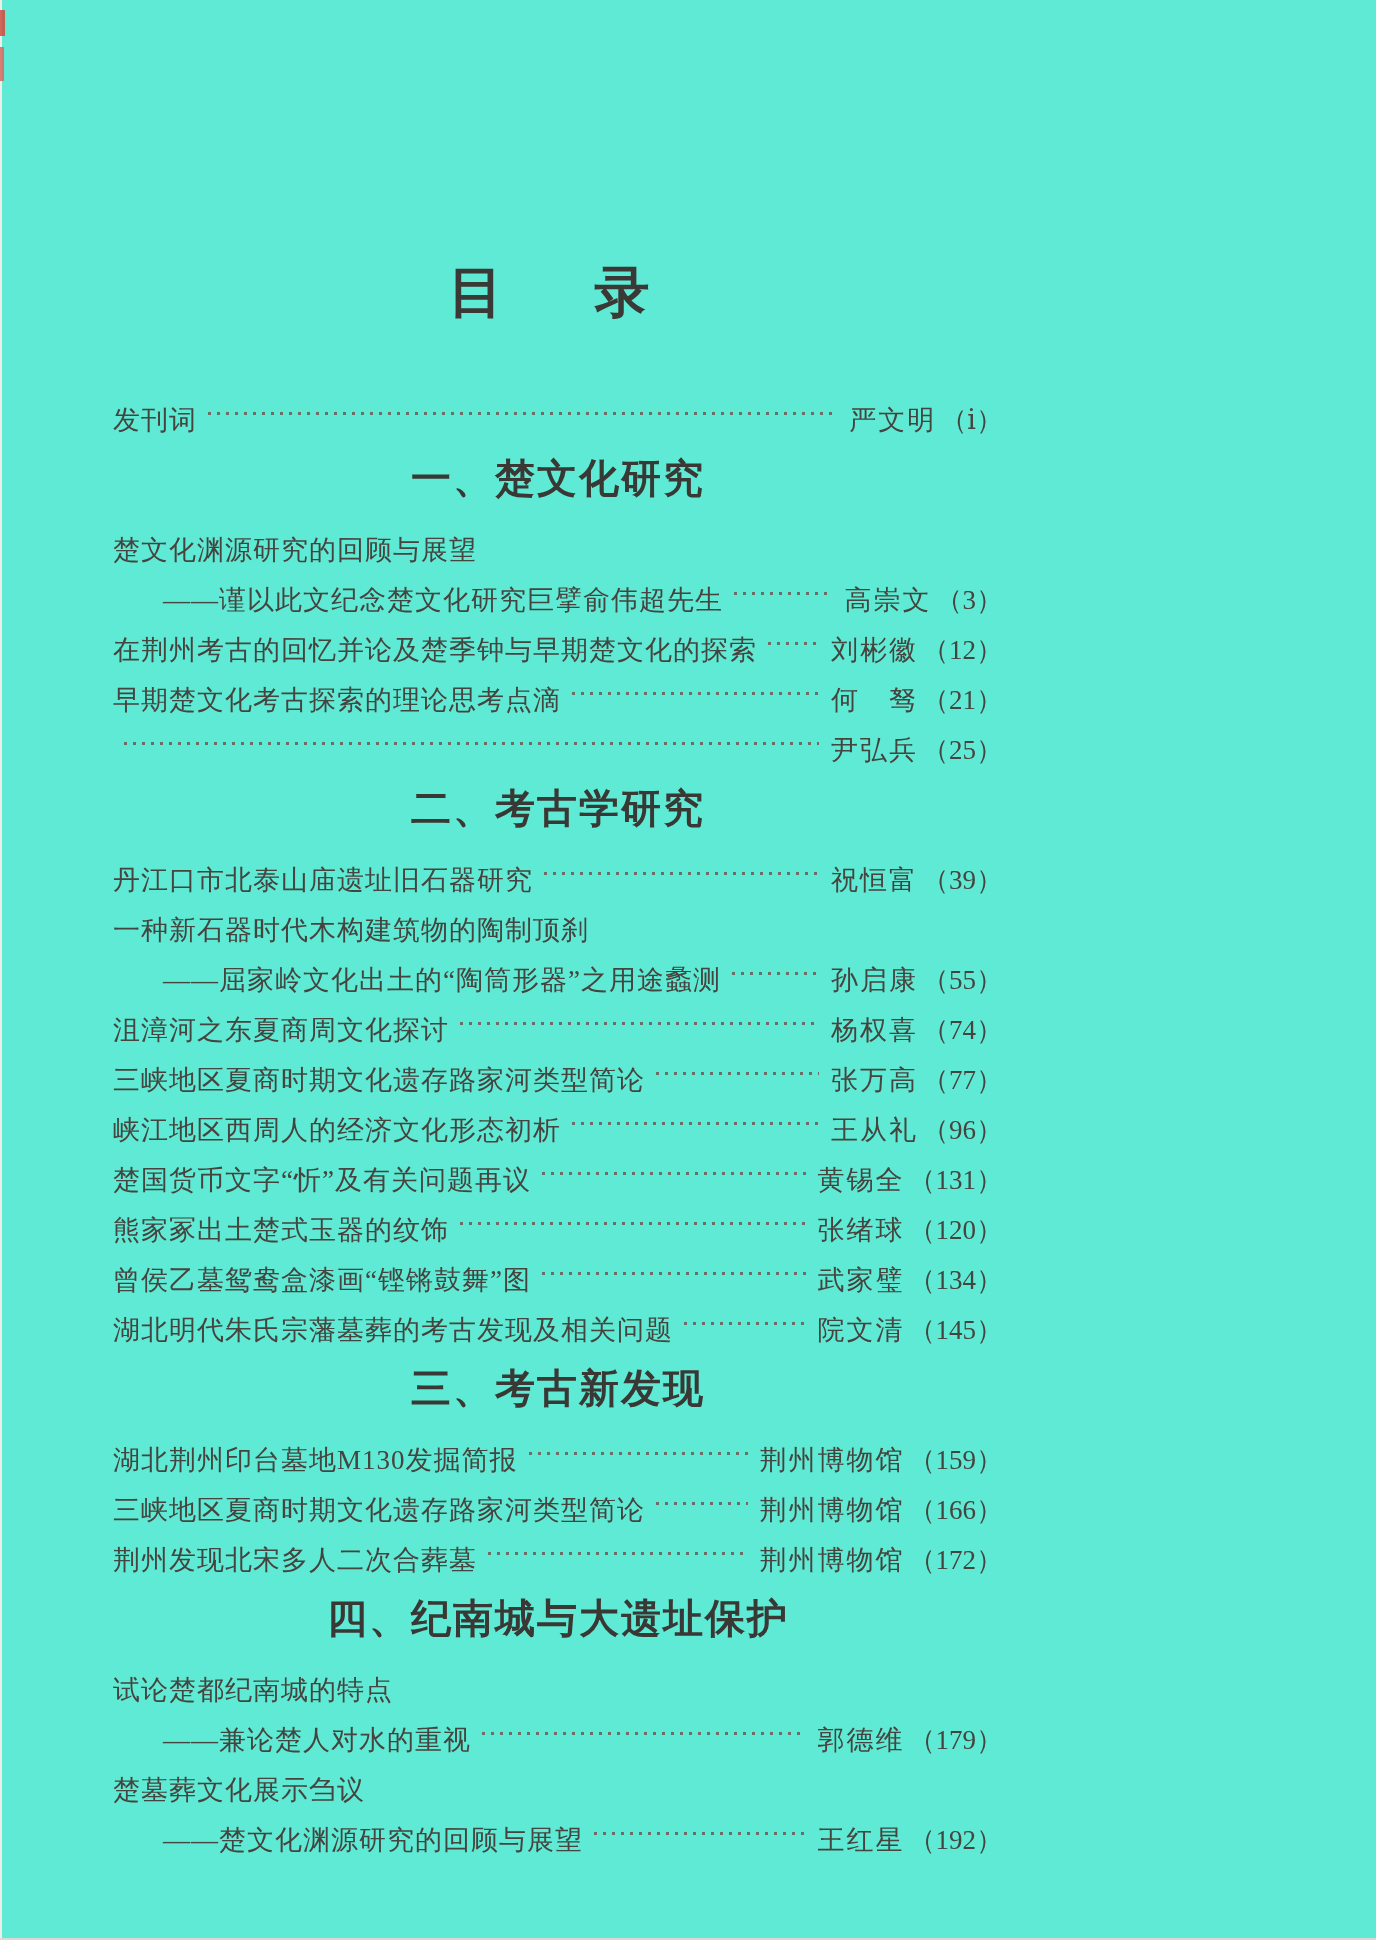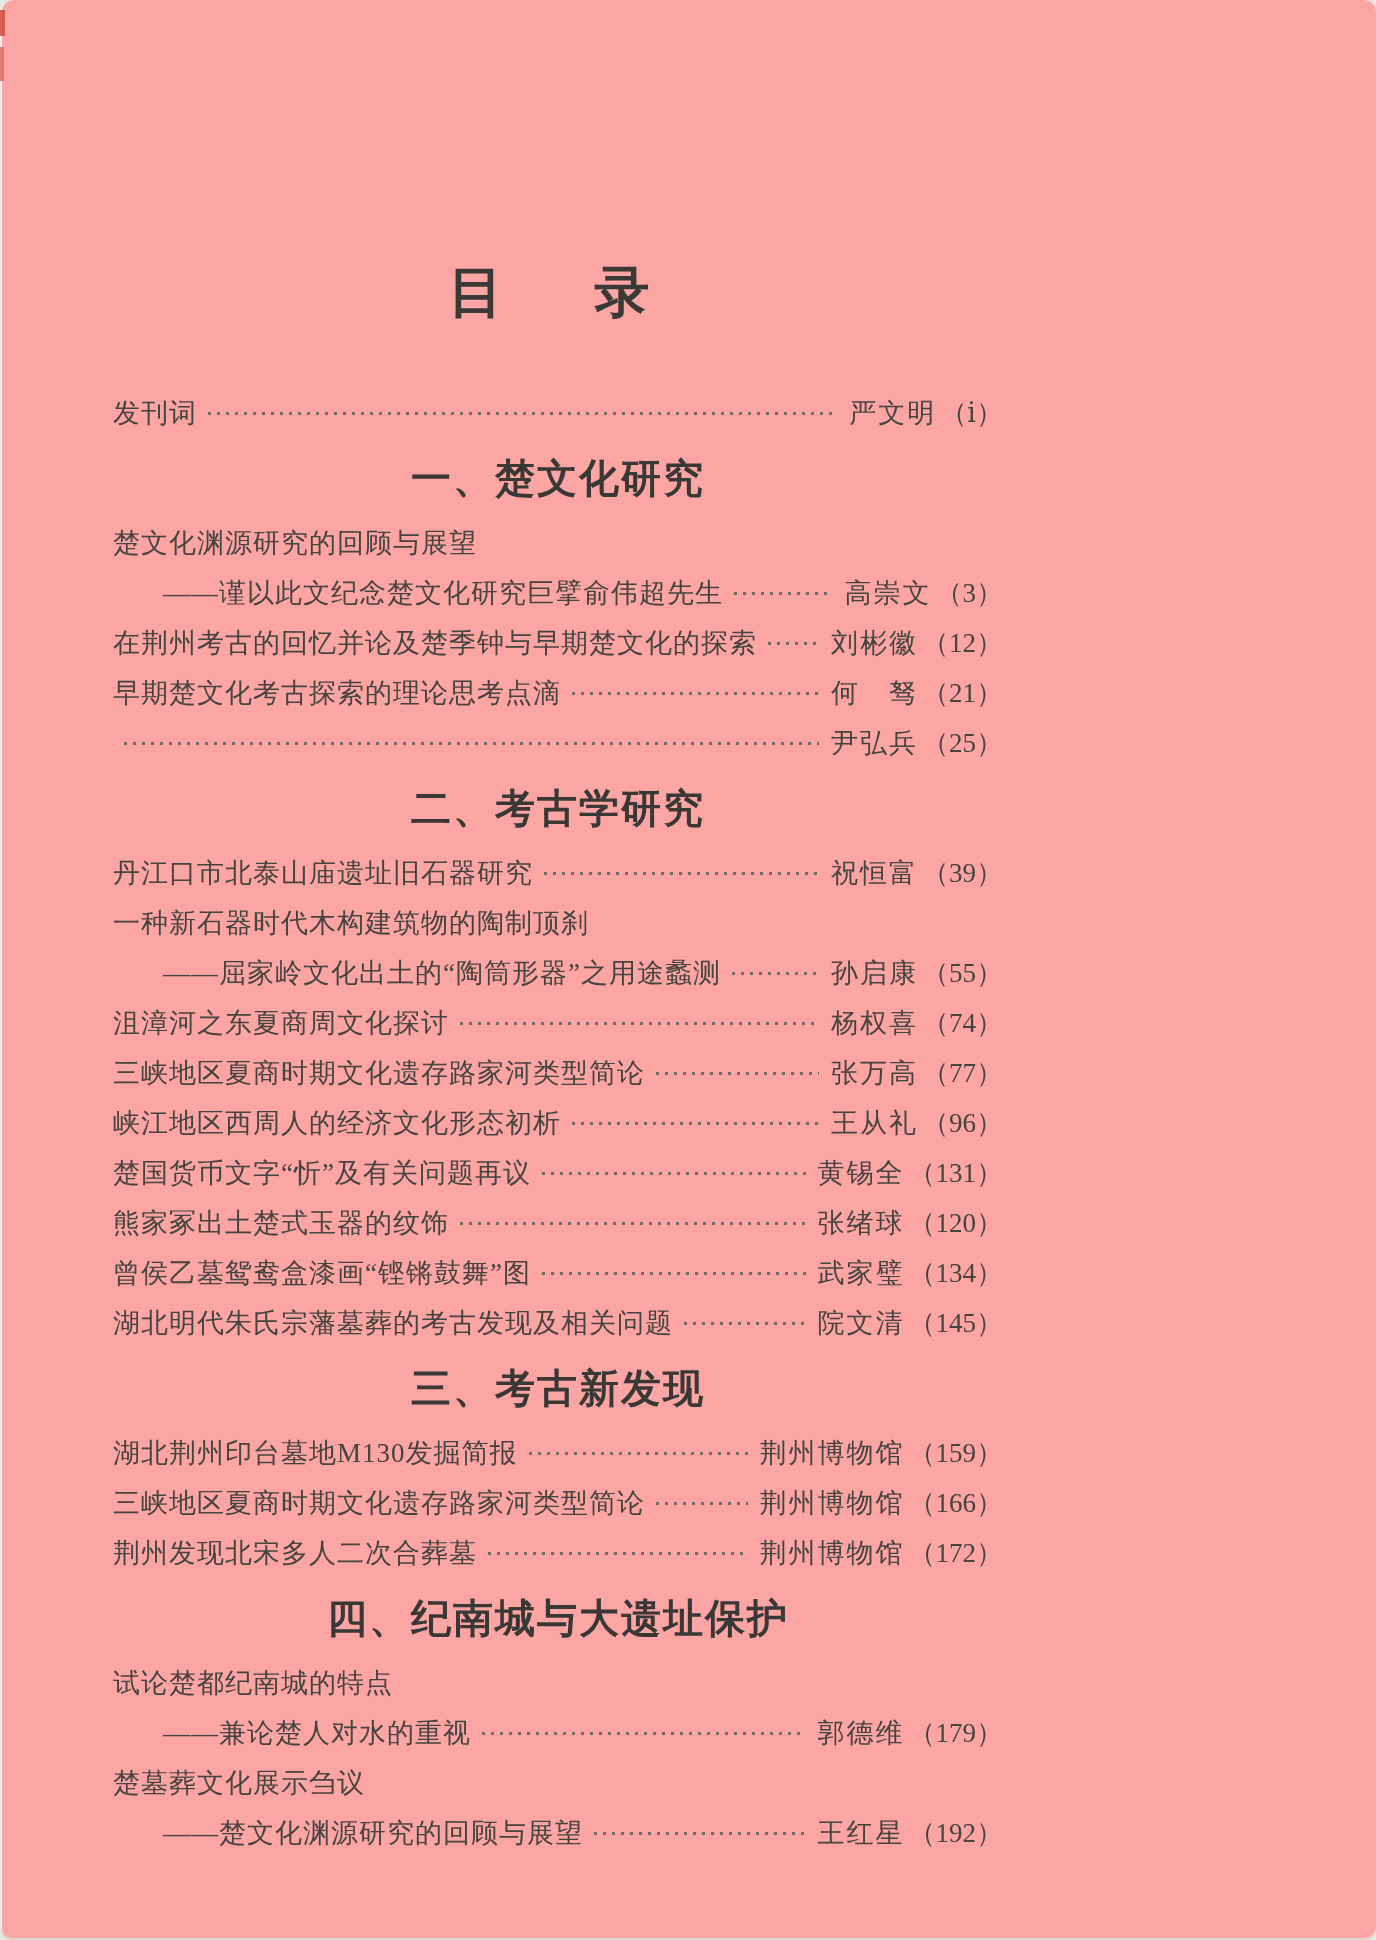--- a/index.html
+++ b/index.html
@@ -1,24 +1,23 @@
 <!DOCTYPE html>
 <html><head>
 <meta charset="utf-8">
 <style>
   html,body{margin:0;padding:0;background:#e9e7e2;}
   .scan{
     position:relative;
     width:1376px;height:1940px;
-    background:#fca5a5;
+    background:#5eead4;
     overflow:hidden;
     font-family:"Liberation Serif","DejaVu Serif",serif;
     color:#46443f;
     box-shadow:inset 0 -2px 0 #dcd9d2, inset 2px 0 0 #efede8;
-    border-radius:12px;
   }
   .red-mark{position:absolute;background:#cf4a40;opacity:.85;}
   .m1{left:0;top:10px;width:5px;height:26px;}
   .m2{left:0;top:47px;width:4px;height:34px;background:#d8675e;}
   .content{position:absolute;left:113px;top:0;width:890px;}
   .page-title{
     margin:258px 0 0 0;
     text-align:center;
     font-size:55px;line-height:70px;
     font-weight:700;
@@ -28,21 +27,21 @@
   .sec{
     height:80px;
     display:flex;align-items:center;justify-content:center;
     font-family:"Liberation Sans","DejaVu Sans",sans-serif;
     font-weight:700;
     font-size:40px;
     letter-spacing:2px;
     color:#3a3834;
   }
   .row{
-    display:flex;align-items:center;
+    display:flex;align-items:flex-end;
     height:50px;
     font-size:27px;
     white-space:nowrap;
   }
   .row.first{margin-top:60px;}
   .row .t{flex:0 0 auto;letter-spacing:1px;}
   .row .t.sub{padding-left:50px;}
   .leader{
     flex:1 1 auto;min-width:14px;height:50px;
     margin:0 12px 0 8px;

